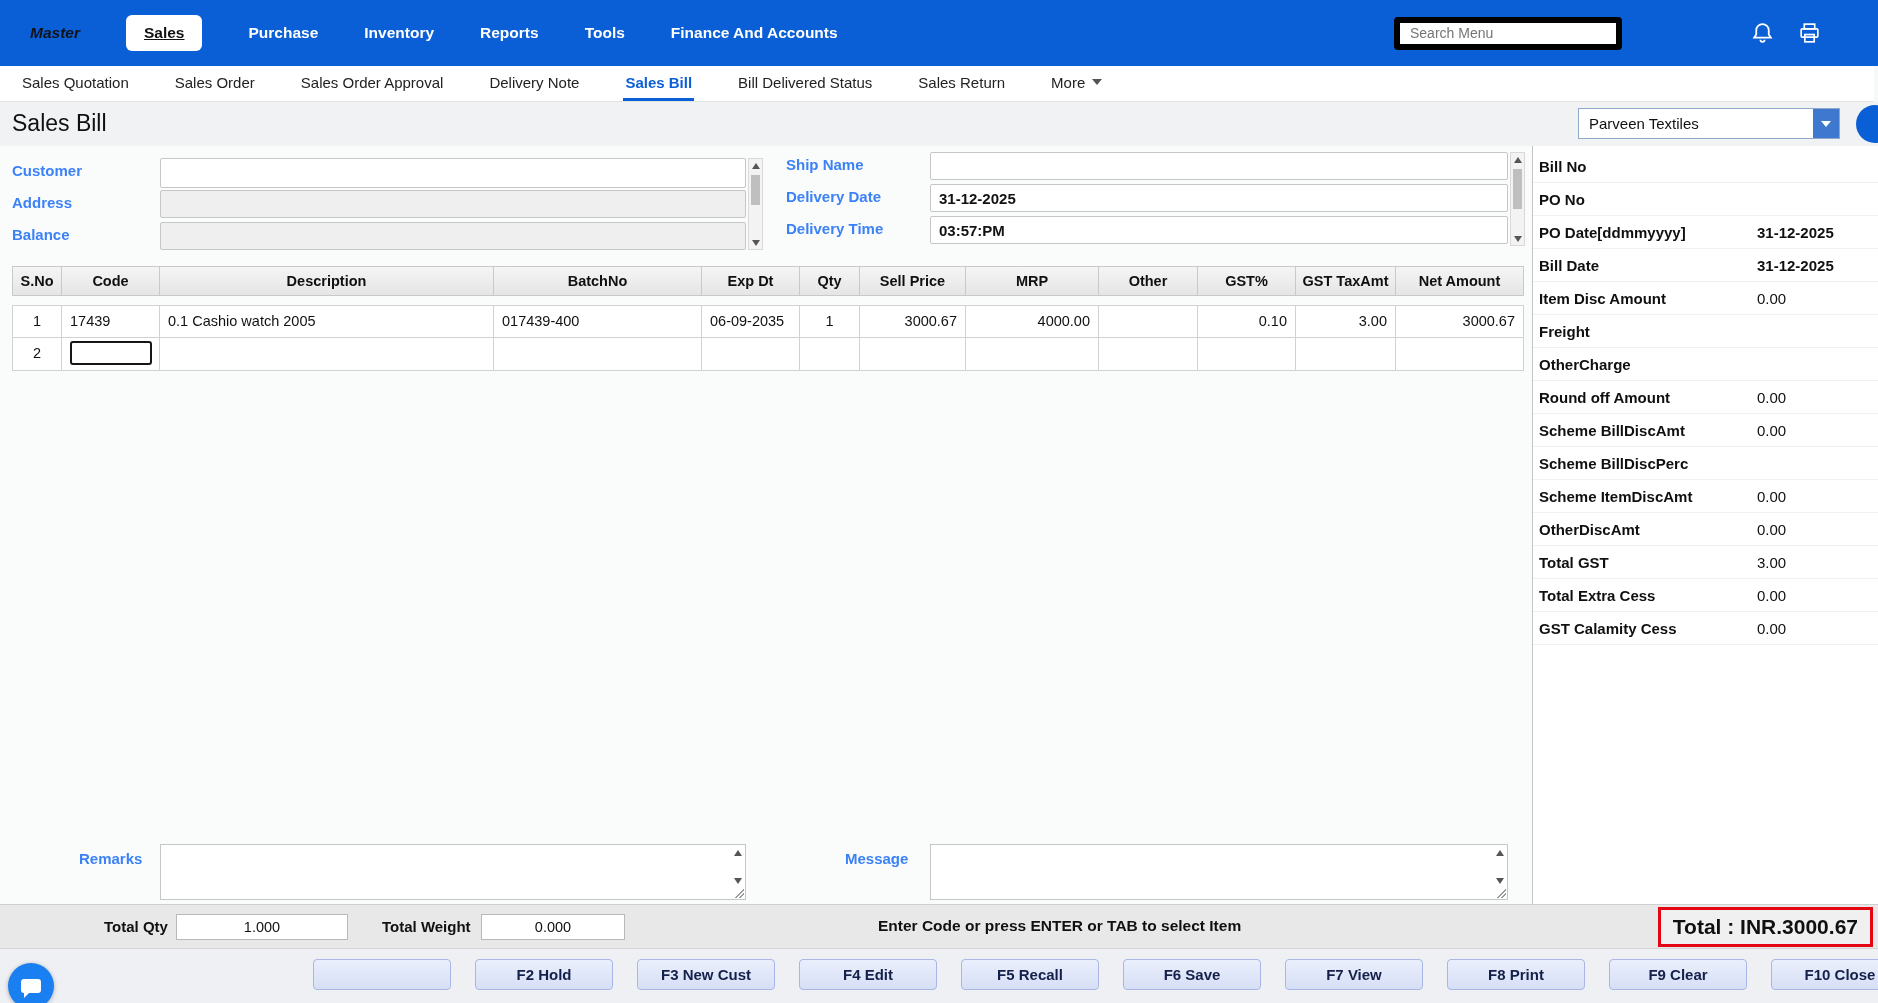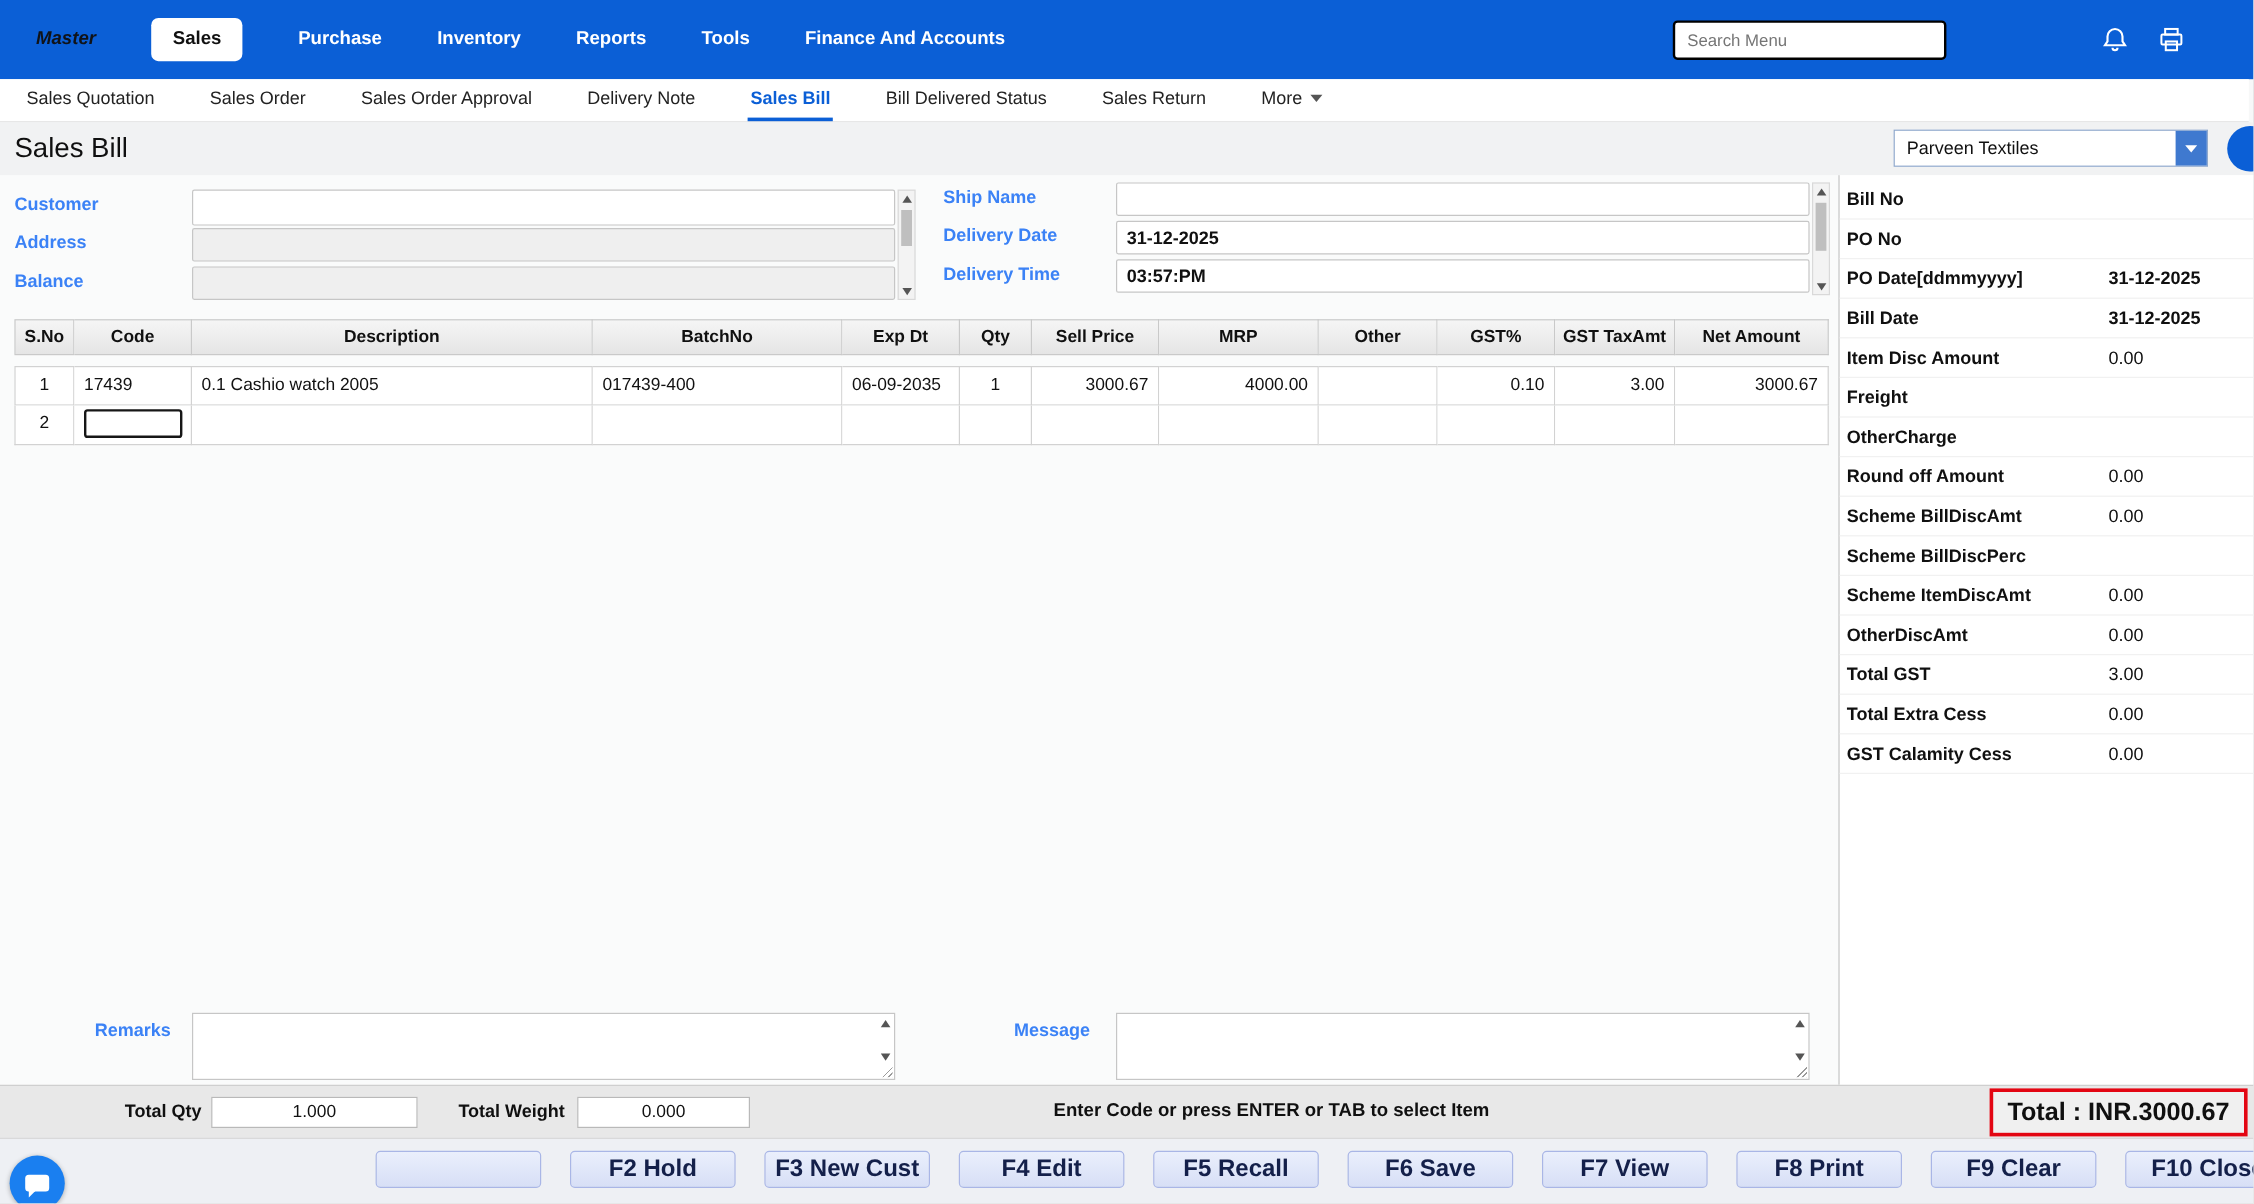--- a/index.html
+++ b/index.html
@@ -10,23 +10,23 @@
     font-size:14px; color:#1a1a1a;
   }
 
   
   .topnav { position:absolute; top:0; left:0; right:0; height:66px; background:#0b5fd6;
             display:flex; align-items:center; padding:0 34px 0 30px; }
   .tnav-items { display:flex; align-items:center; }
   .tnav-item { color:#ffffff; font-size:15.5px; font-weight:700; margin-right:46px;
                cursor:pointer; white-space:nowrap; }
   .tnav-item.dark { color:#101318;font-style:italic; }
-  .tnav-item.active { background:#ffffff; color:#111; padding:9px 18px; border-radius:6px; }
+  .tnav-item.active { background:#ffffff; color:#111; padding:9px 18px; border-radius:6px;text-decoration:underline; }
   .search-wrap { margin-left:auto; margin-right:128px; }
-  .search-input { width:228px; height:33px; border:2px solid #000000; border-radius:4px;
+  .search-input { width:228px; height:33px; border:6px solid #000000; border-radius:4px;
                   padding:0 10px; font-size:14px; color:#333; outline:none;
                   font-family:"Liberation Sans", sans-serif; }
   .icon-btn { margin-right:22px; cursor:pointer; display:flex; align-items:center; }
 
   
   .subnav { position:absolute; top:66px; left:0; right:4px; height:36px; background:#ffffff;
             border-bottom:1px solid #e2e2e2; display:flex; align-items:stretch; padding-left:20px; }
   .snav-items { display:flex; align-items:stretch; }
   .snav-item { display:flex; align-items:center; padding:0 2px; margin-right:42px; font-size:15px;
                color:#222; border-bottom:3px solid transparent; cursor:pointer; white-space:nowrap; }
@@ -110,21 +110,21 @@
               font-family:"Liberation Sans", sans-serif; }
   .sb-hint { position:absolute; left:878px; top:12px; font-size:15.5px; font-weight:700; color:#101010; }
   .total-box { position:absolute; right:5px; top:2px; height:40px; border:3px solid #e30613;
                display:inline-flex; align-items:center; padding:0 12px; font-size:21px;
                font-weight:700; color:#101010; background:#f0f0f0; white-space:nowrap; }
 
   
   .fnbar { position:absolute; top:948px; left:0; right:0; height:55px; background:#eef0f4;
            border-top:1px solid #d4d4d4; display:flex; gap:8px; padding:10px 0 0 297px; }
   .fnbtn { flex:none; width:138px; height:31px; background:linear-gradient(#eaeffc,#d7dff6);
-           border:1px solid #a9b6e6; border-radius:4px; font-size:20px; font-weight:600;
+           border:1px solid #a9b6e6; border-radius:4px; font-size:15px; font-weight:600;
            color:#14204a; cursor:pointer; font-family:"Liberation Sans", sans-serif; white-space:nowrap;margin-left:16px; }
 
   
   .chat-bubble { position:absolute; left:8px; top:963px; width:46px; height:46px; border-radius:50%;
                  background:#1a7ff0; z-index:6; display:flex; align-items:center; justify-content:center;
                  cursor:pointer; box-shadow:0 1px 4px rgba(0,0,0,.3); }
   .chat-icon { width:20px; height:14px; background:#fff; border-radius:3px; position:relative; }
   .chat-icon:after { content:""; position:absolute; left:3px; bottom:-5px; width:0; height:0;
                      border:5px solid transparent; border-top-color:#fff; border-left-color:#fff; }
 </style>

